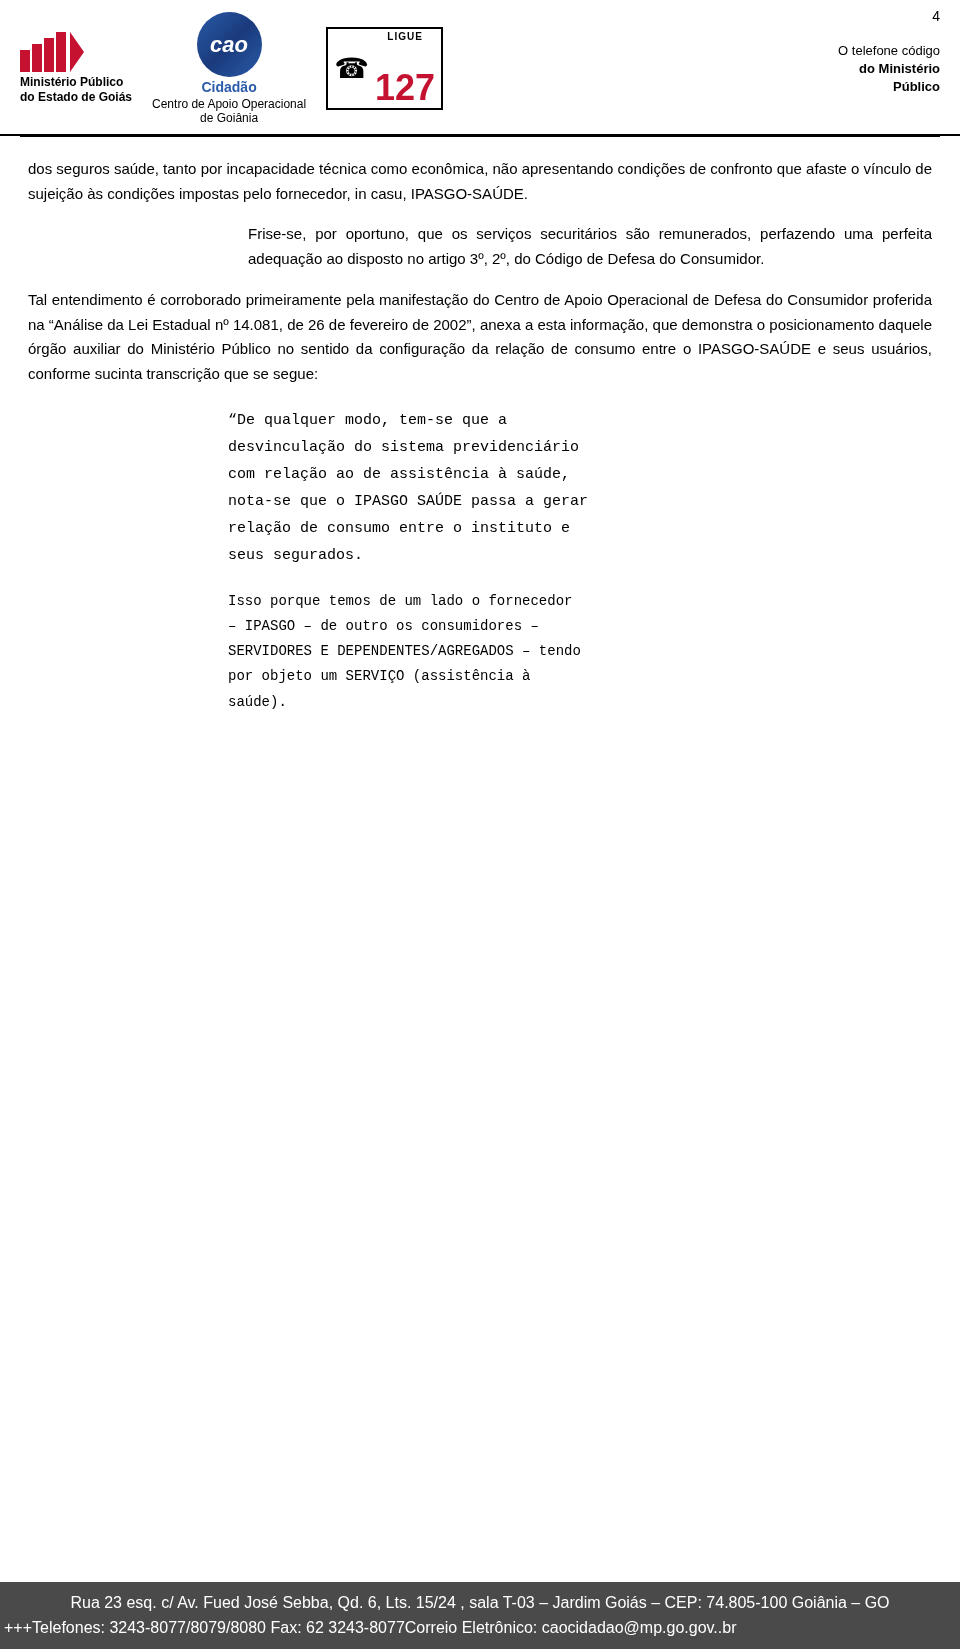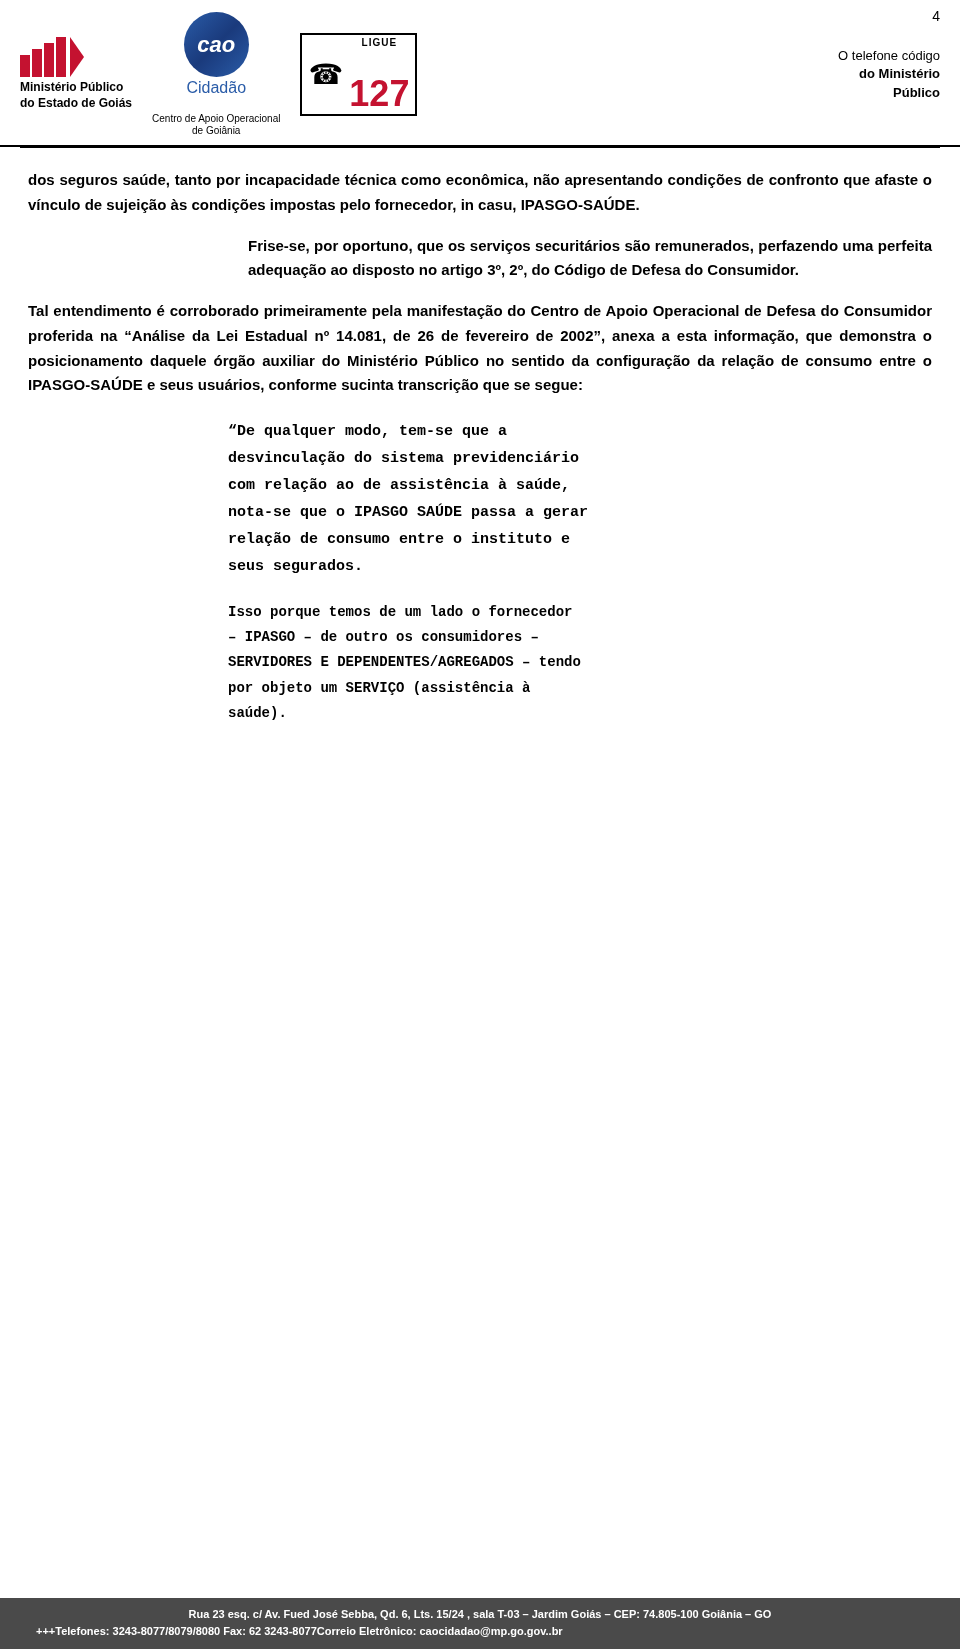--- a/index.html
+++ b/index.html
@@ -100,24 +100,24 @@
 
     .logo-cao-text {
       color: #fff;
       font-size: 22px;
       font-weight: bold;
       font-style: italic;
       z-index: 1;
     }
 
     .logo-cao-subtitle {
-      font-size: 10px;
+      font-size: 12px;
       color: #000;
       text-align: center;
-      margin-top: 16px;
+      margin-top: 2px;
       line-height: 1.2;
     }
 
     .logo-ligue {
       display: flex;
       flex-direction: column;
       align-items: center;
     }
 
     .logo-ligue-box {
@@ -177,21 +177,20 @@
       width: calc(100% - 40px);
       margin: 0 20px;
       border: none;
       border-top: 1.5px solid #000;
     }
 
     
     .content {
       padding: 20px 28px 28px 28px;
       flex: 1;
-      font-weight: bold;
     }
 
     .paragraph {
       margin-bottom: 16px;
       line-height: 1.65;
       text-align: justify;
     }
 
     .paragraph-indented {
       margin-left: 220px;
@@ -213,26 +212,25 @@
       font-family: 'Courier New', Courier, monospace;
       font-size: 14px;
       line-height: 1.8;
       text-align: justify;
     }
 
     
     .footer {
       background: #4a4a4a;
       color: #fff;
-      padding: 8px 36px;
-      font-size: 11px;
+      padding: 8px 4px;
+      font-size: 16px;
       text-align: center;
       line-height: 1.6;
       margin-top: auto;
-      font-weight: bold;
     }
 
     .footer-line {
       display: flex;
       justify-content: flex-start;
       align-items: center;
     }
 
     .footer-line-single {
       text-align: center;
@@ -258,21 +256,21 @@
         </div>
         <div class="logo-mp-text">
           Ministério Público<br>do Estado de Goiás
         </div>
       </div>
 
       <div class="logo-cao">
         <div class="logo-cao-circle">
           <span class="logo-cao-text">cao</span>
         </div>
-        <div style="font-size:16px;font-weight:normal;color:#2a5ca8;margin-top:2px;">Cidadão</div>
+        <div style="font-size:14px;font-weight:bold;color:#2a5ca8;margin-top:2px;">Cidadão</div>
         <div class="logo-cao-subtitle">Centro de Apoio Operacional<br>de Goiânia</div>
       </div>
 
       <div class="logo-ligue">
         <div class="logo-ligue-box">
           <span class="ligue-hand">☎</span>
           <div class="ligue-text-block">
             <span class="ligue-label">LIGUE</span>
             <span class="ligue-number">127</span>
           </div>

